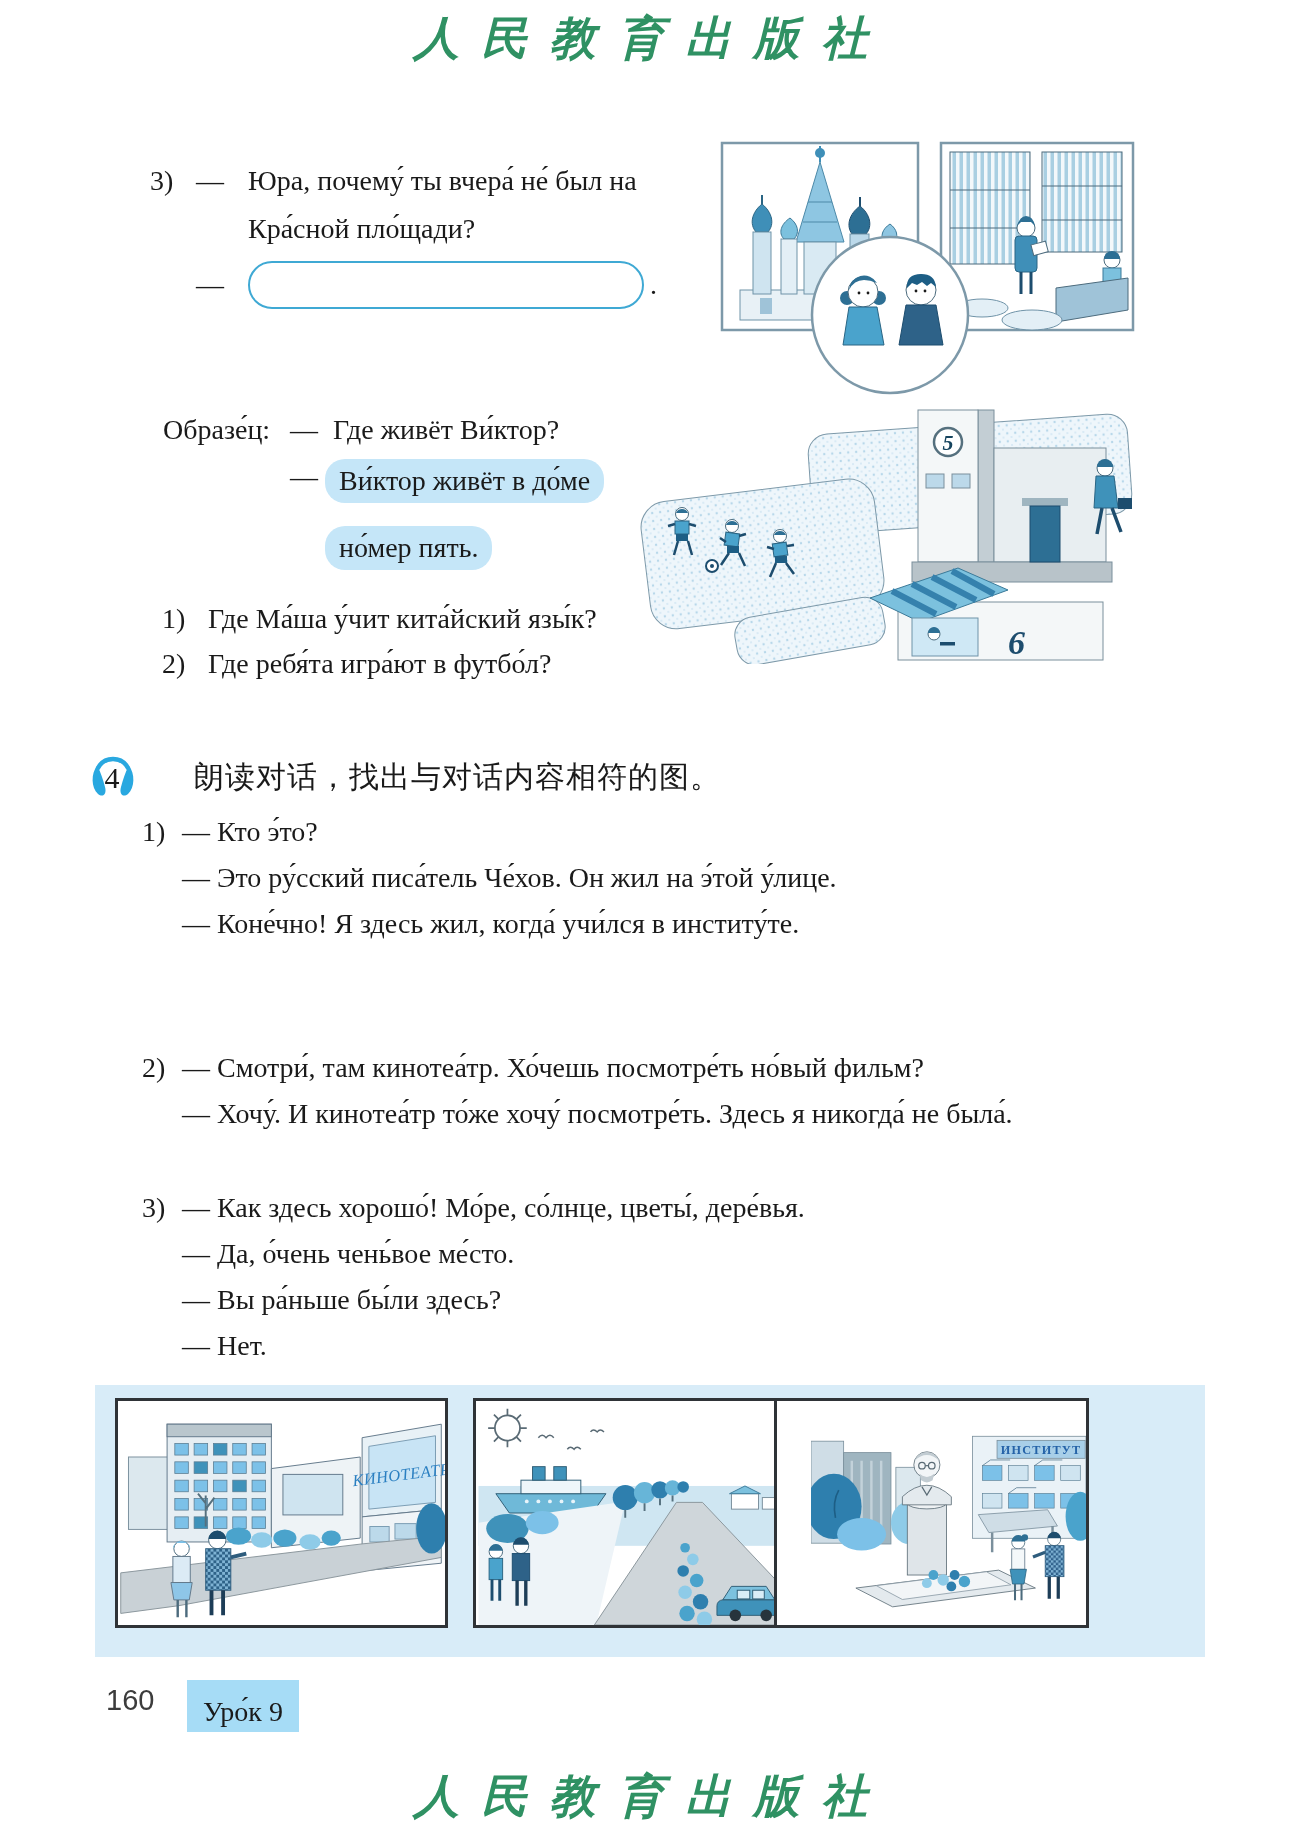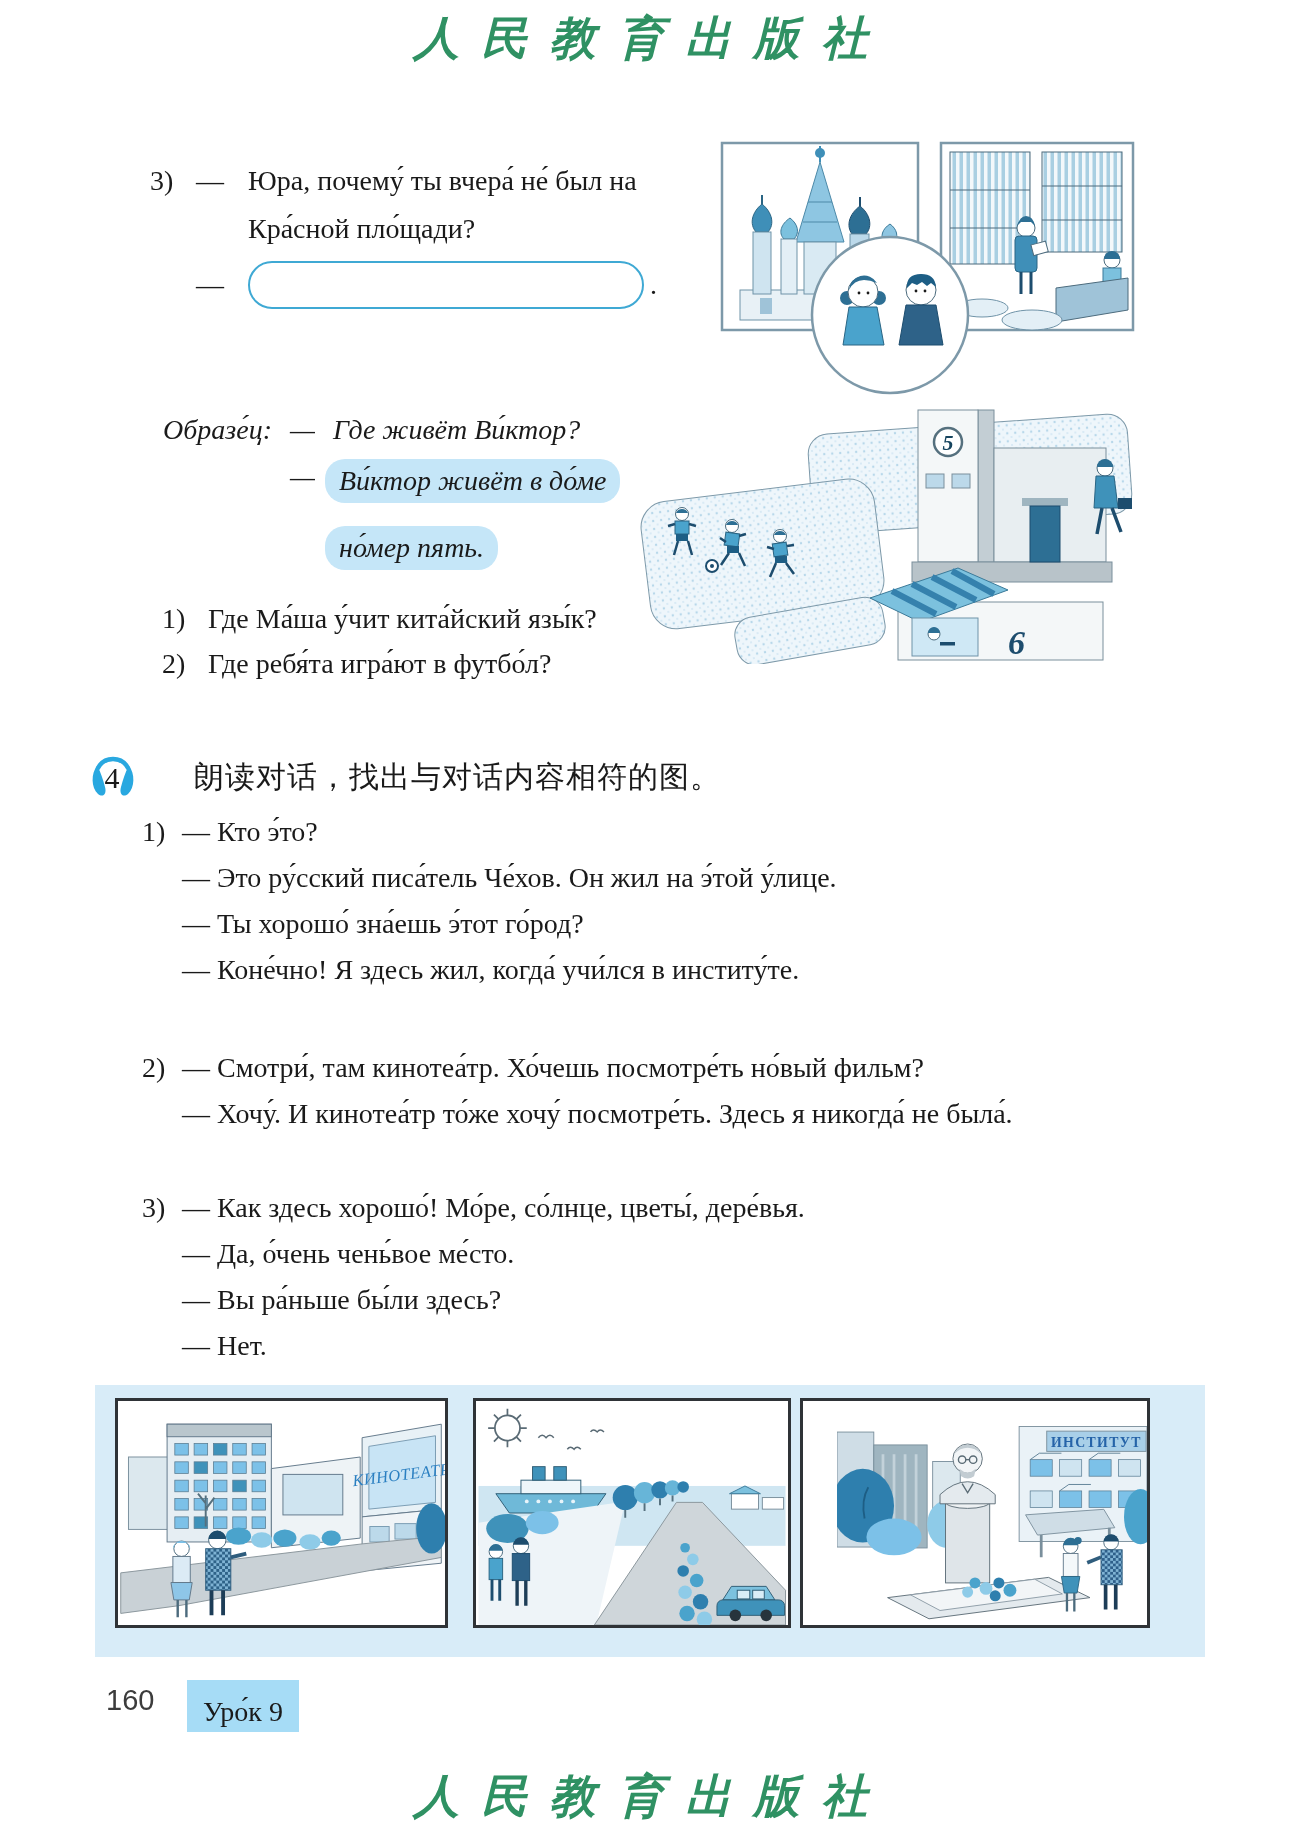--- a/index.html
+++ b/index.html
@@ -20,21 +20,21 @@
   .col-num{width:46px;flex:none;}
   .col-dash{width:52px;flex:none;}
 
   .ex3{position:absolute;left:150px;top:163px;font-size:28px;line-height:36px;}
   .qline{display:block;margin-bottom:12px;}
   .blank-row{margin-top:2px;align-items:center;}
   .blank-oval{width:392px;height:44px;border:2px solid var(--accent);border-radius:24px;
         background:#fff;flex:none;}
   .period{margin-left:6px;}
 
-  .obrazets{position:absolute;left:163px;top:412px;font-size:28px;line-height:36px;font-style:italic;}
+  .obrazets{position:absolute;left:163px;top:412px;font-size:28px;line-height:36px;}
   .obr-label{width:127px;flex:none;}
   .obr-dash{width:43px;flex:none;}
   .obr-spacer{width:170px;flex:none;}
   .obr-row2{margin-top:11px;}
   .obr-row3{margin-top:23px;}
   .pill{display:inline-block;background:var(--highlight);border-radius:20px;padding:4px 14px;margin-left:-8px;}
 
   .questions{position:absolute;left:162px;top:601px;font-size:28px;line-height:36px;}
   .questions .row{margin-bottom:9px;}
 
@@ -43,21 +43,21 @@
 
   .dlg{position:absolute;left:142px;font-size:28px;line-height:35px;}
   .dlg .row{margin-bottom:11px;}
   .dlg .col-num{width:40px;}
   .dlg1{top:814px;} .dlg2{top:1050px;} .dlg3{top:1190px;}
 
   .band{position:absolute;left:95px;top:1385px;width:1110px;height:272px;background:var(--band);}
   .pic{position:absolute;top:13px;height:230px;background:#fff;border:3px solid #2f3337;box-sizing:border-box;}
   .pic1{left:20px;width:333px;}
   .pic2{left:378px;width:318px;}
-  .pic3{left:705px;width:350px;padding-left:34px;}
+  .pic3{left:679px;width:315px;padding-left:34px;}
   .pic svg{display:block;width:100%;height:100%;}
 
   .page-num{position:absolute;left:106px;top:1684px;font-family:"Liberation Sans","DejaVu Sans",sans-serif;
         font-size:29px;color:#3c3c3c;}
   .lesson-badge{position:absolute;left:187px;top:1680px;background:var(--badge);
         padding:16px 16px 4px 16px;font-size:28px;}
 
   .illo{position:absolute;}
   .illo1{left:720px;top:140px;}
   .illo2{left:560px;top:402px;}
@@ -267,24 +267,20 @@
   <div class="ex4-cn">朗读对话，找出与对话内容相符的图。</div>
 
   <section class="dlg dlg1">
     <div class="row">
       <span class="col-num">1)</span>
       <span>— Кто э́то?</span>
     </div>
     <div class="row">
       <span class="col-num"></span>
       <span>— Это ру́сский писа́тель Че́хов. Он жил на э́той у́лице.</span>
-    </div>
-    <div class="row">
-      <span class="col-num"></span>
-      <span>— Ты хорошо́ зна́ешь э́тот го́род?</span>
     </div>
     <div class="row">
       <span class="col-num"></span>
       <span>— Коне́чно! Я здесь жил, когда́ учи́лся в институ́те.</span>
     </div>
   </section>
 
   <section class="dlg dlg2">
     <div class="row">
       <span class="col-num">2)</span>

